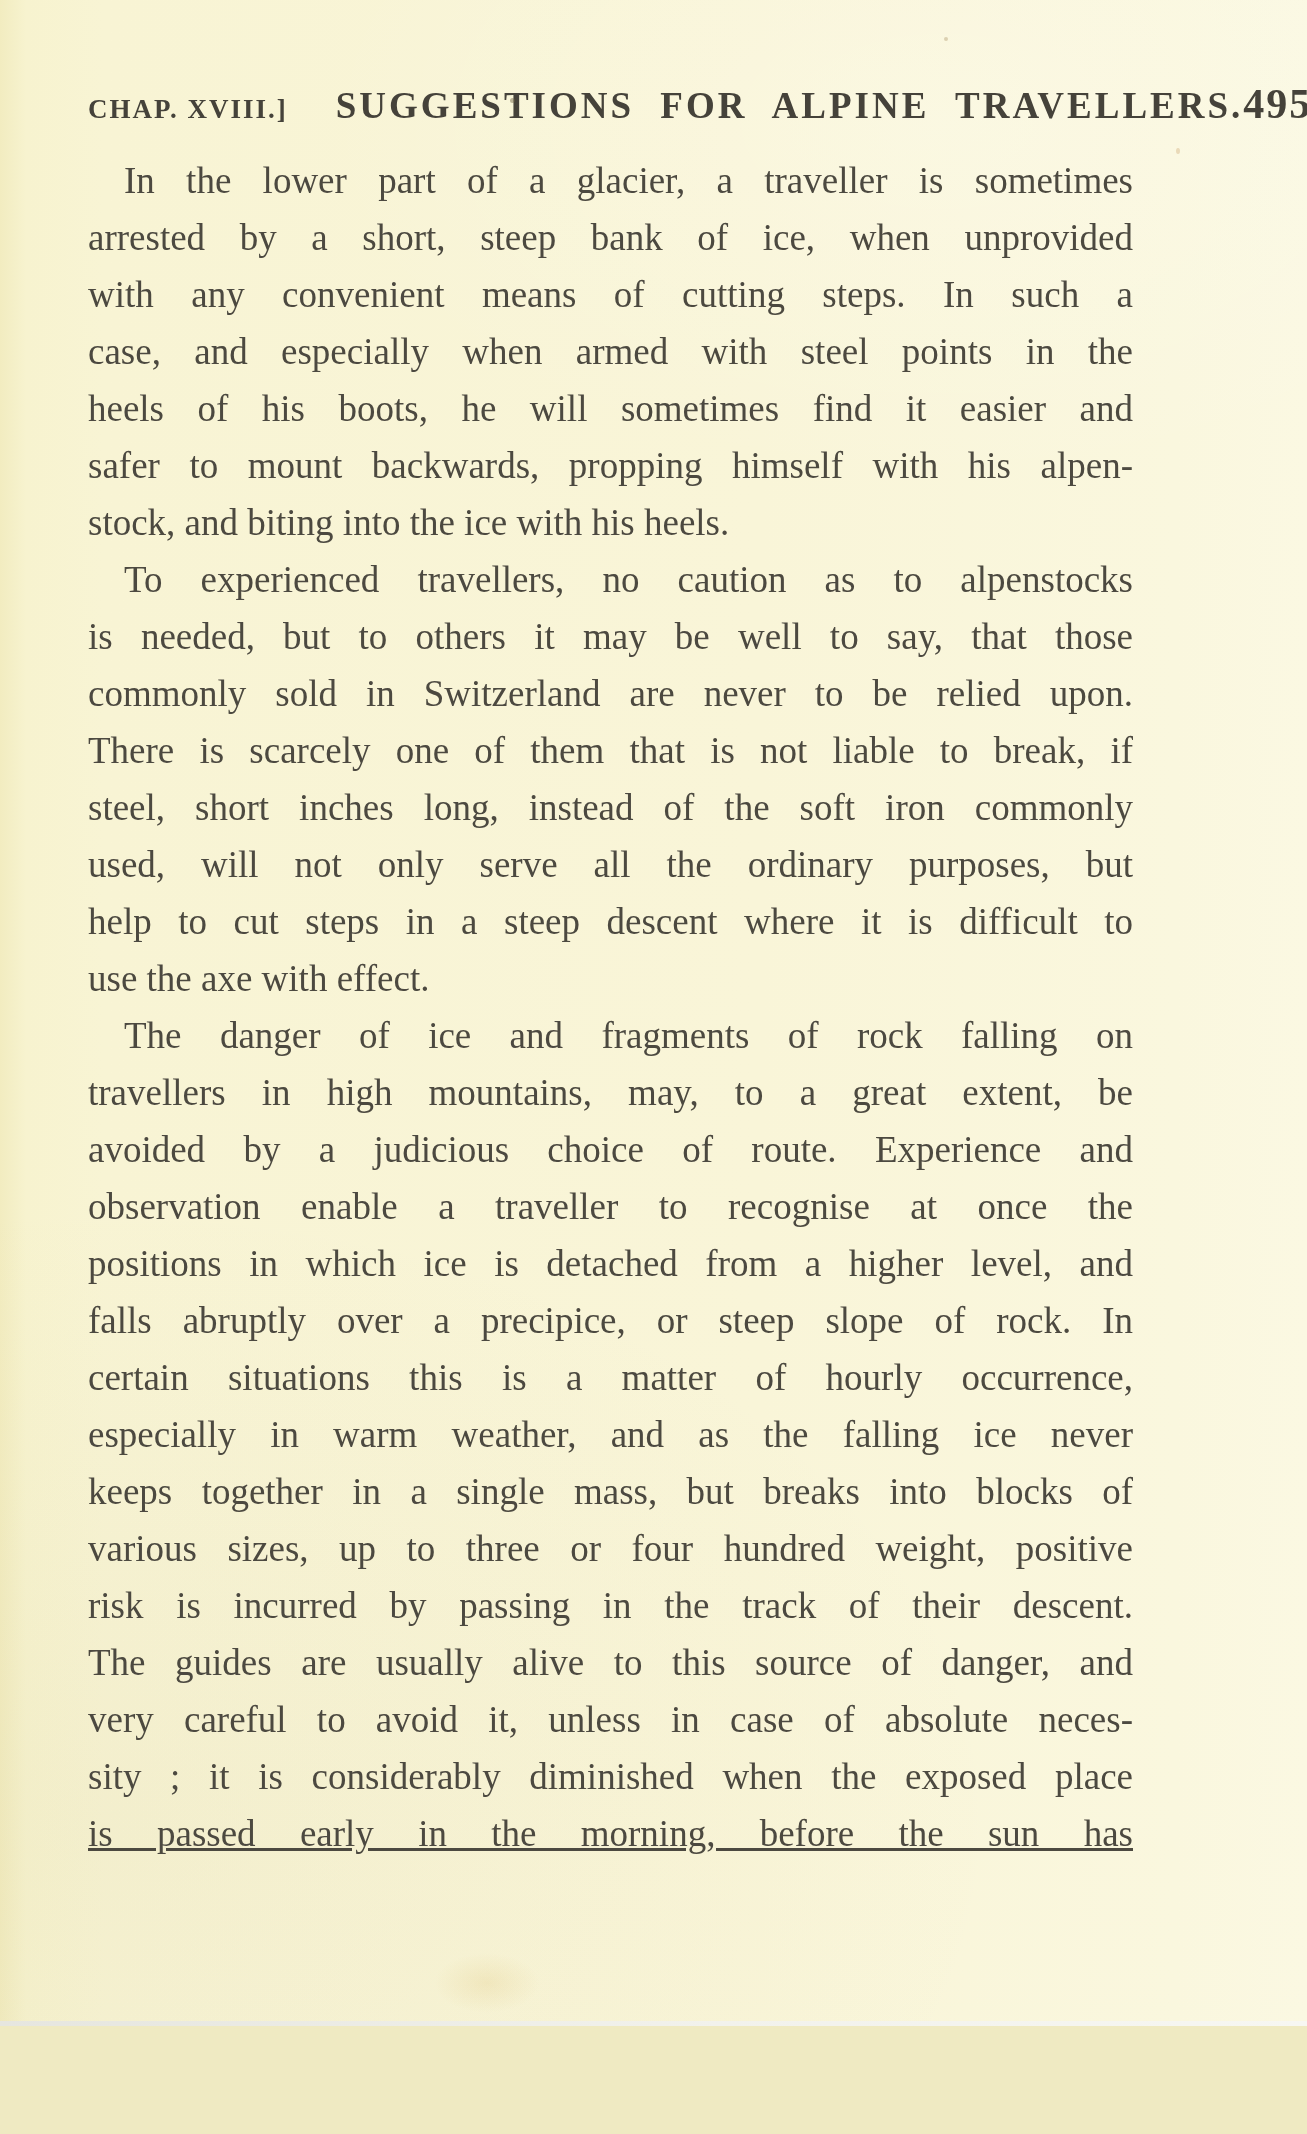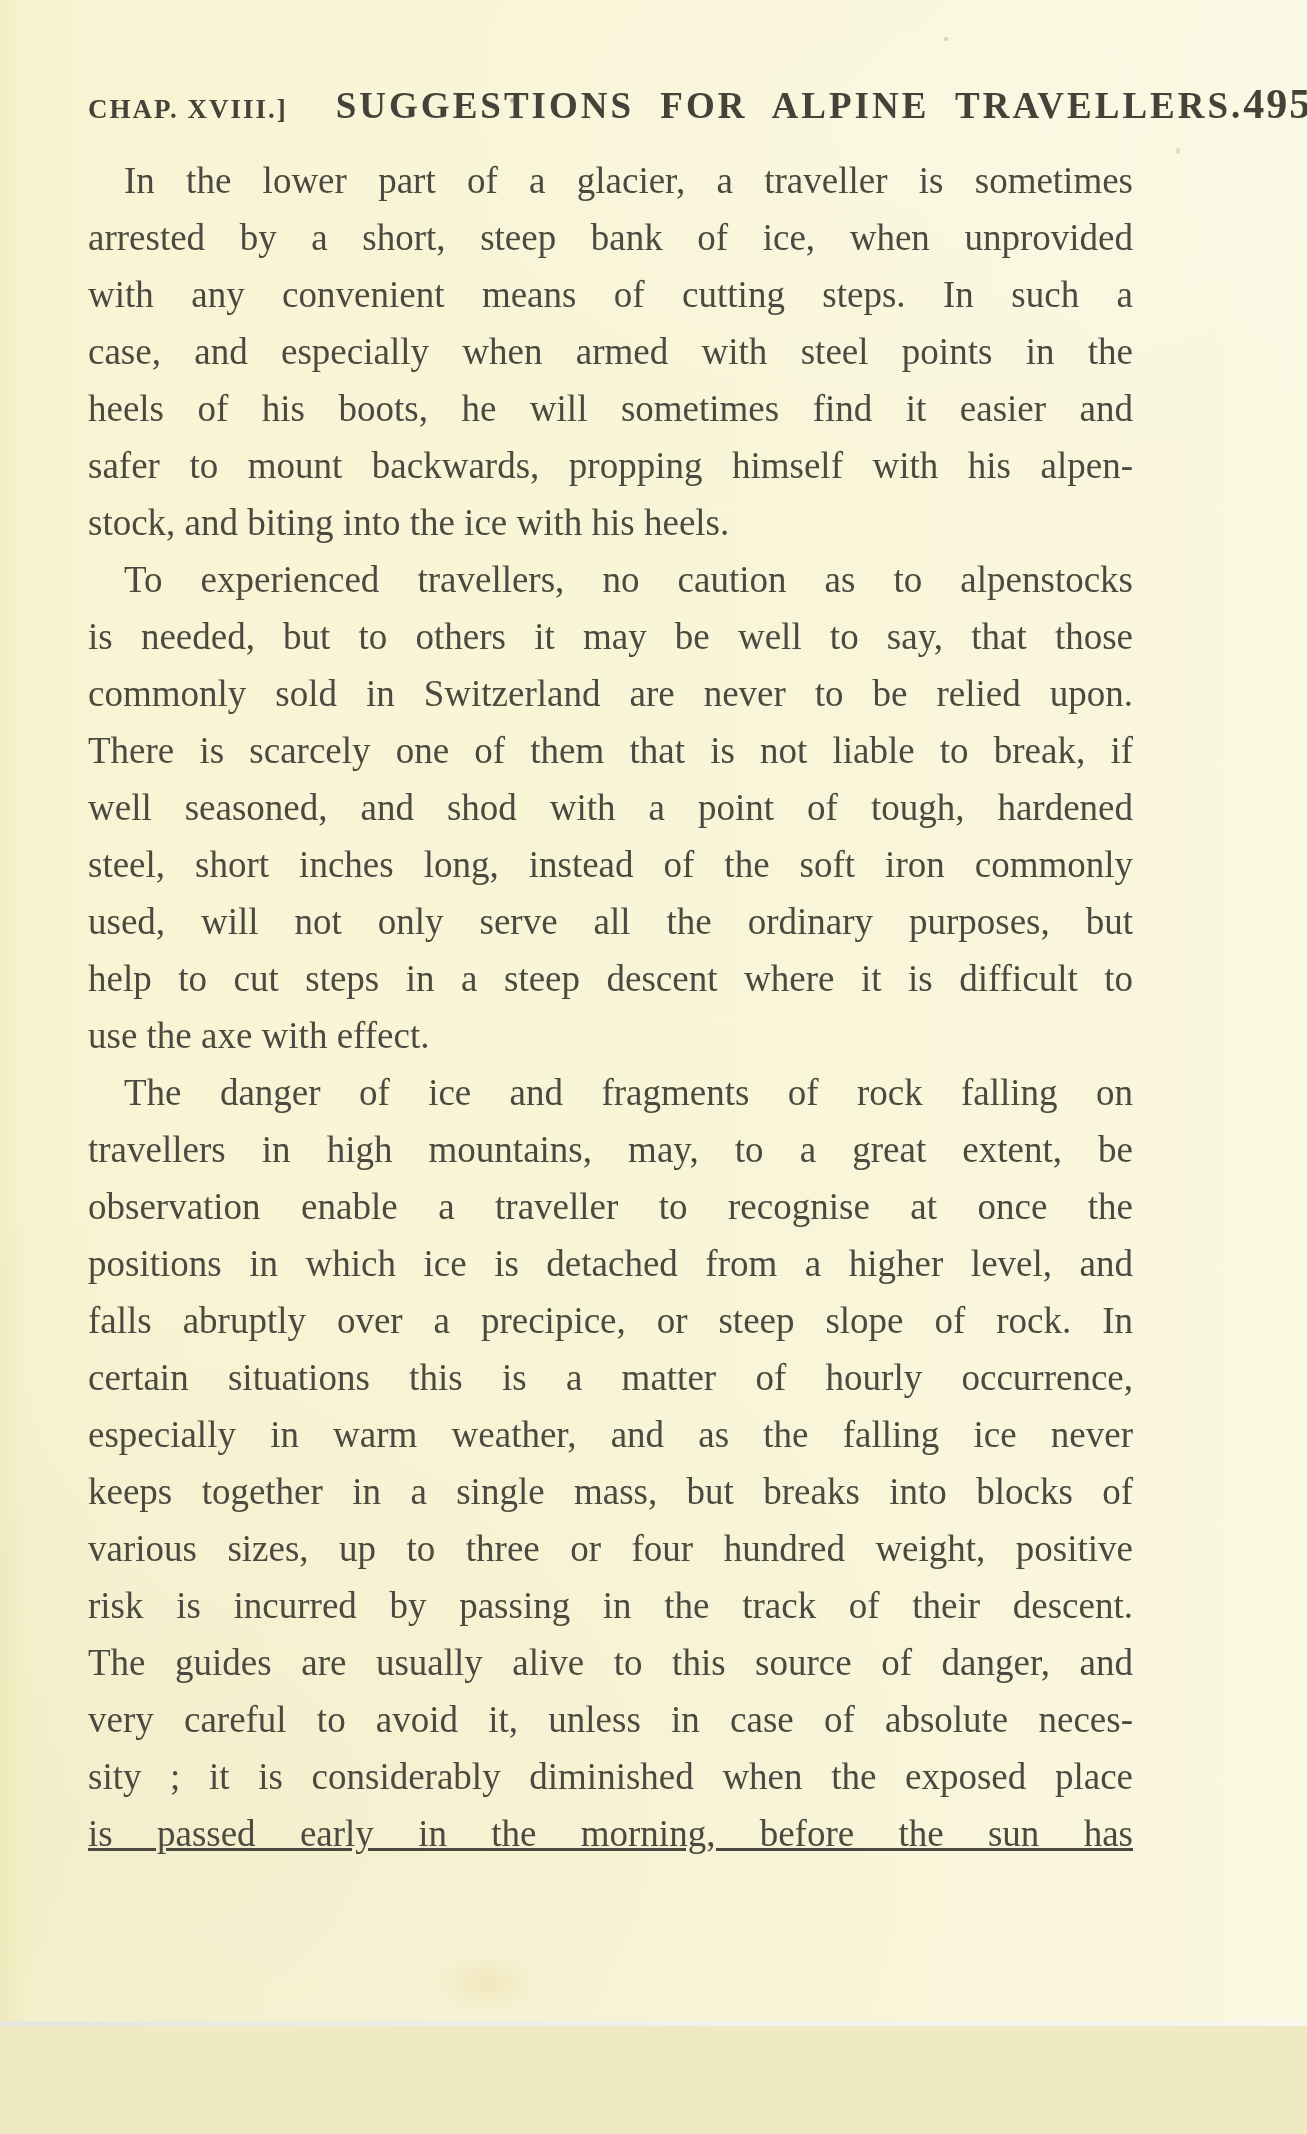--- a/index.html
+++ b/index.html
@@ -104,29 +104,29 @@
         <div class="line">case, and especially when armed with steel points in the</div>
         <div class="line">heels of his boots, he will sometimes find it easier and</div>
         <div class="line">safer to mount backwards, propping himself with his alpen-</div>
         <div class="line para-last">stock, and biting into the ice with his heels.</div>
       </div>
       <div>
         <div class="line para-first">To experienced travellers, no caution as to alpenstocks</div>
         <div class="line">is needed, but to others it may be well to say, that those</div>
         <div class="line">commonly sold in Switzerland are never to be relied upon.</div>
         <div class="line">There is scarcely one of them that is not liable to break, if</div>
-        <div class="line">well seasoned, and shod with a point of tough, hardened</div>
         <div class="line">steel, short inches long, instead of the soft iron commonly</div>
         <div class="line">used, will not only serve all the ordinary purposes, but</div>
         <div class="line">help to cut steps in a steep descent where it is difficult to</div>
         <div class="line para-last">use the axe with effect.</div>
       </div>
       <div>
         <div class="line para-first">The danger of ice and fragments of rock falling on</div>
         <div class="line">travellers in high mountains, may, to a great extent, be</div>
+        <div class="line">avoided by a judicious choice of route.  Experience and</div>
         <div class="line">observation enable a traveller to recognise at once the</div>
         <div class="line">positions in which ice is detached from a higher level, and</div>
         <div class="line">falls abruptly over a precipice, or steep slope of rock.  In</div>
         <div class="line">certain situations this is a matter of hourly occurrence,</div>
         <div class="line">especially in warm weather, and as the falling ice never</div>
         <div class="line">keeps together in a single mass, but breaks into blocks of</div>
         <div class="line">various sizes, up to three or four hundred weight, positive</div>
         <div class="line">risk is incurred by passing in the track of their descent.</div>
         <div class="line">The guides are usually alive to this source of danger, and</div>
         <div class="line">very careful to avoid it, unless in case of absolute neces-</div>

